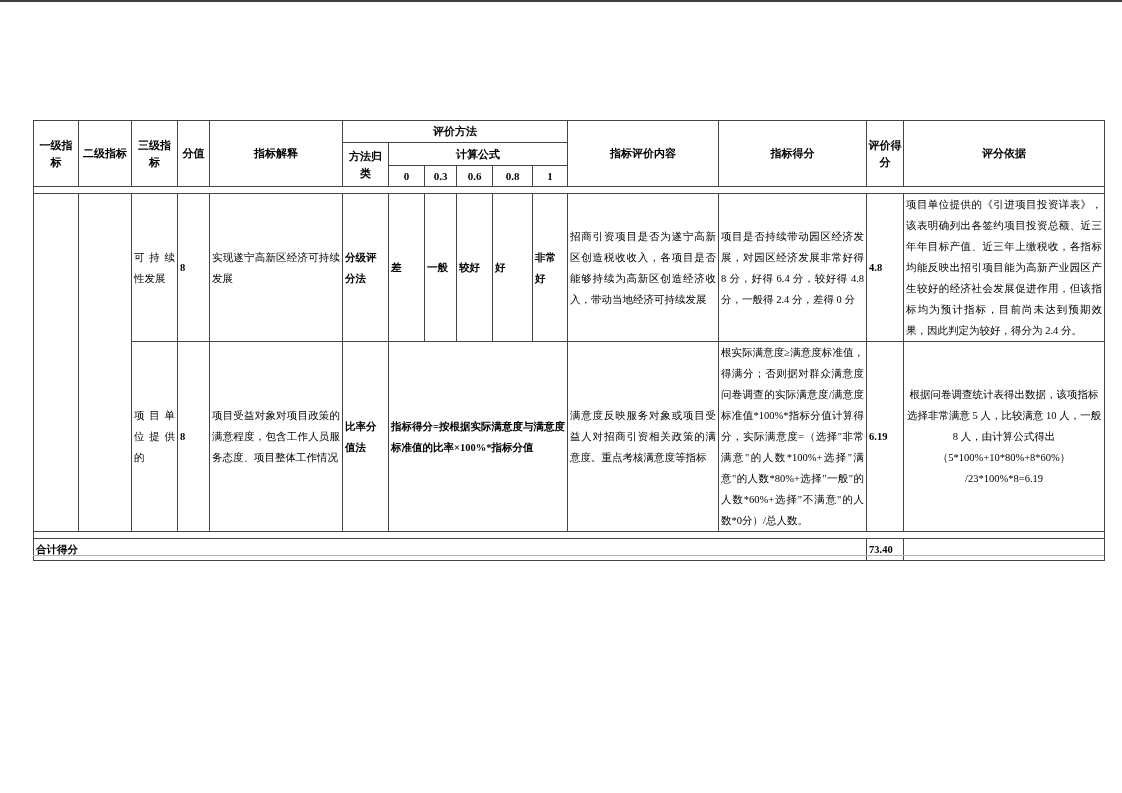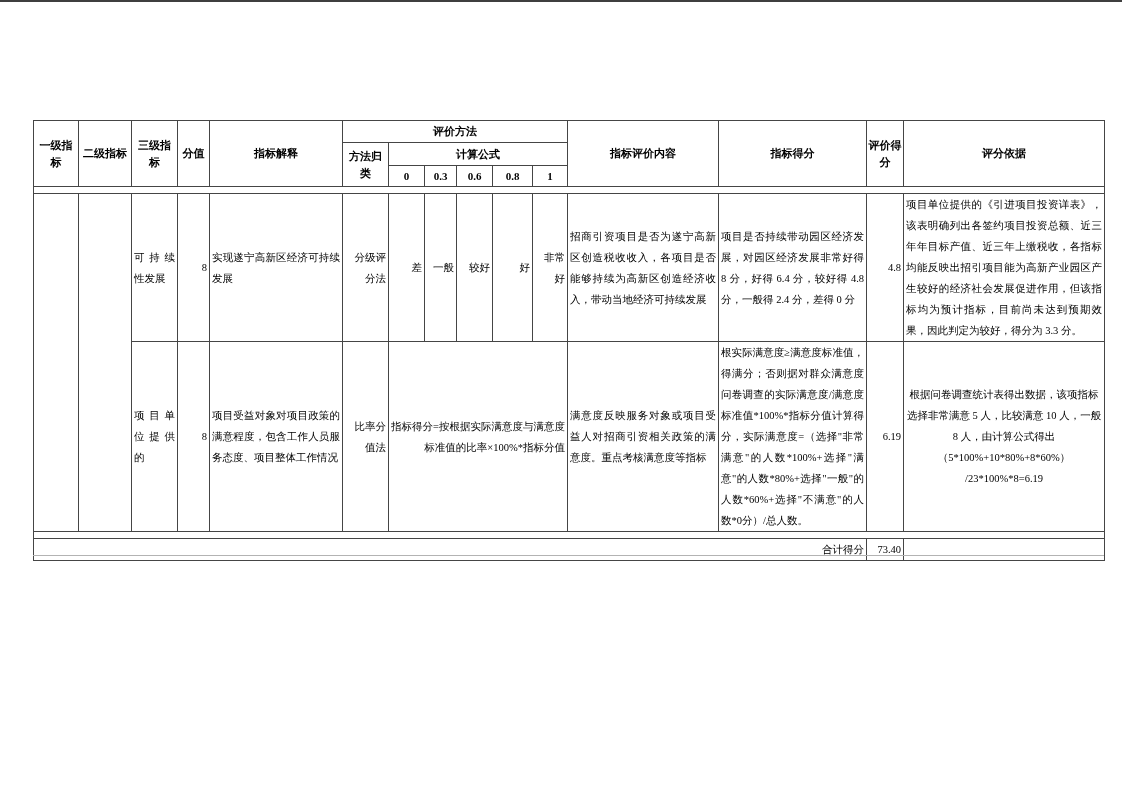--- a/index.html
+++ b/index.html
@@ -52,21 +52,21 @@
   tr.row1 { height: 138px; }
   tr.row2 { height: 186px; }
   tr.total-row { height: 22px; margin-top: 7px; }
   tr.gap-row td {
     border-left: none;
     border-right: none;
     height: 6px;
     padding: 0;
     line-height: 0;
   }
-  td.c { text-align: right; }
+  td.c { text-align: left; font-weight: bold; }
   td.j { text-align: justify; }
   td.preline { white-space: pre-line; }
   tr.total-row td { line-height: 20px; }
   .below-line {
     position: absolute;
     top: 555px;
     left: 33px;
     width: 1071px;
     height: 1px;
     background: #b3b3b3;
@@ -142,21 +142,21 @@
       <td class="j">实现遂宁高新区经济可持续发展</td>
       <td class="c">分级评分法</td>
       <td class="c">差</td>
       <td class="c">一般</td>
       <td class="c">较好</td>
       <td class="c">好</td>
       <td class="c">非常好</td>
       <td class="j">招商引资项目是否为遂宁高新区创造税收收入，各项目是否能够持续为高新区创造经济收入，带动当地经济可持续发展</td>
       <td class="j">项目是否持续带动园区经济发展，对园区经济发展非常好得 8 分，好得 6.4 分，较好得 4.8 分，一般得 2.4 分，差得 0 分</td>
       <td class="c">4.8</td>
-      <td class="j">项目单位提供的《引进项目投资详表》，该表明确列出各签约项目投资总额、近三年年目标产值、近三年上缴税收，各指标均能反映出招引项目能为高新产业园区产生较好的经济社会发展促进作用，但该指标均为预计指标，目前尚未达到预期效果，因此判定为较好，得分为 3.3 分。</td>
+      <td class="j">项目单位提供的《引进项目投资详表》，该表明确列出各签约项目投资总额、近三年年目标产值、近三年上缴税收，各指标均能反映出招引项目能为高新产业园区产生较好的经济社会发展促进作用，但该指标均为预计指标，目前尚未达到预期效果，因此判定为较好，得分为 2.4 分。</td>
     </tr>
 
     <tr class="row2">
       <td class="j">项目单位提供的</td>
       <td class="c">8</td>
       <td class="j">项目受益对象对项目政策的满意程度，包含工作人员服务态度、项目整体工作情况</td>
       <td class="c">比率分值法</td>
       <td colspan="5" class="c">指标得分=按根据实际满意度与满意度标准值的比率×100%*指标分值</td>
       <td class="j">满意度反映服务对象或项目受益人对招商引资相关政策的满意度。重点考核满意度等指标</td>
       <td class="j">根实际满意度≥满意度标准值，得满分；否则据对群众满意度问卷调查的实际满意度/满意度标准值*100%*指标分值计算得分，实际满意度=（选择"非常满意"的人数*100%+选择"满意"的人数*80%+选择"一般"的人数*60%+选择"不满意"的人数*0分）/总人数。</td>

